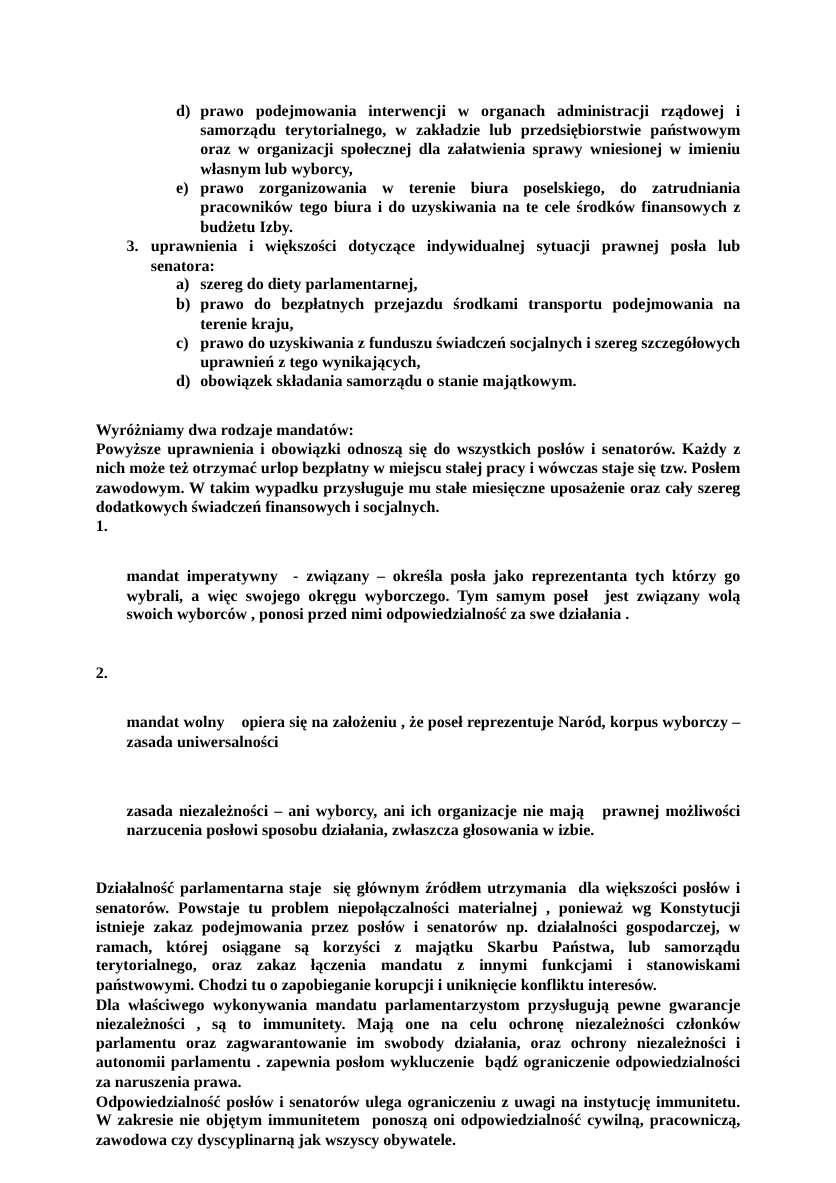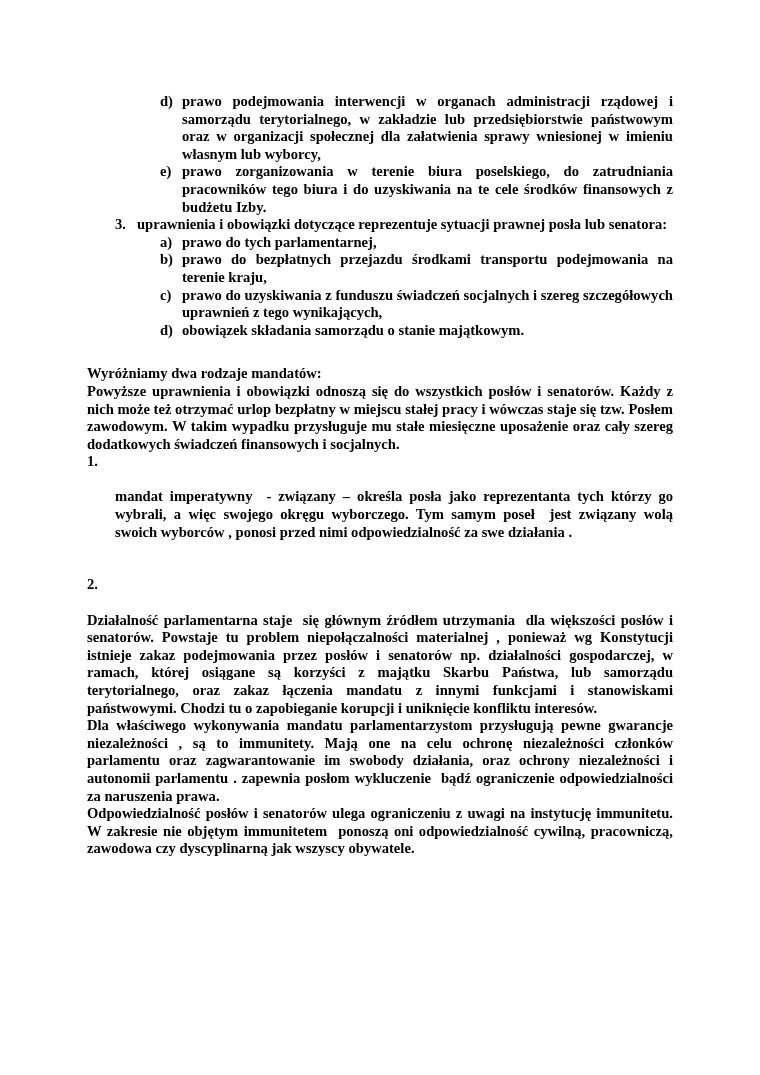--- a/index.html
+++ b/index.html
@@ -39,44 +39,44 @@
   .li .tx {
     flex: 1 1 auto;
     text-align: justify;
     white-space: pre-wrap;
     font-family: Liberation Serif, serif;
   }
   .ind-deep { margin-left: 73px; }   
   .ind-mid  { margin-left: 28px; }   
   .num-list .mk { flex: 0 0 28px; }  
   .heading-gap { margin-top: 26px; }
-  .sub-line { text-align: justify; white-space: pre-wrap; }
+  .sub-line { text-align: justify; white-space: pre-wrap; margin-top: 10px; }
 </style>
 </head>
 <body>
 
 <div class="doc">
 
   <div class="li ind-deep">
     <span class="mk">d)</span>
     <div class="tx">prawo podejmowania interwencji w organach administracji rządowej i samorządu terytorialnego, w zakładzie lub przedsiębiorstwie państwowym oraz w organizacji społecznej dla załatwienia sprawy wniesionej w imieniu własnym lub wyborcy,</div>
   </div>
   <div class="li ind-deep">
     <span class="mk">e)</span>
     <div class="tx">prawo zorganizowania w terenie biura poselskiego, do zatrudniania pracowników tego biura i do uzyskiwania na te cele środków finansowych z budżetu Izby.</div>
   </div>
 
   <div class="li ind-mid">
     <span class="mk">3.</span>
-    <div class="tx">uprawnienia i obowiązki dotyczące reprezentuje sytuacji prawnej posła lub senatora:</div>
+    <div class="tx">uprawnienia i większości dotyczące indywidualnej sytuacji prawnej posła lub senatora:</div>
   </div>
 
   <div class="li ind-deep">
     <span class="mk">a)</span>
-    <div class="tx">prawo do tych parlamentarnej,</div>
+    <div class="tx">szereg do diety parlamentarnej,</div>
   </div>
   <div class="li ind-deep">
     <span class="mk">b)</span>
     <div class="tx">prawo do bezpłatnych przejazdu środkami transportu podejmowania na terenie kraju,</div>
   </div>
   <div class="li ind-deep">
     <span class="mk">c)</span>
     <div class="tx">prawo do uzyskiwania z funduszu świadczeń socjalnych i szereg szczegółowych uprawnień z tego wynikających,</div>
   </div>
   <div class="li ind-deep">
@@ -90,20 +90,22 @@
 
   <div class="li num-list">
     <span class="mk">1.</span>
     <div class="tx">
       <div class="sub-line">mandat imperatywny  - związany – określa posła jako reprezentanta tych którzy go wybrali, a więc swojego okręgu wyborczego. Tym samym poseł  jest związany wolą swoich wyborców , ponosi przed nimi odpowiedzialność za swe działania .</div>
     </div>
   </div>
   <div class="li num-list">
     <span class="mk">2.</span>
     <div class="tx">
+      <div class="sub-line">mandat wolny    opiera się na założeniu , że poseł reprezentuje Naród, korpus wyborczy – zasada uniwersalności</div>
+      <div class="sub-line">zasada niezależności – ani wyborcy, ani ich organizacje nie mają   prawnej możliwości narzucenia posłowi sposobu działania, zwłaszcza głosowania w izbie.</div>
     </div>
   </div>
 
   <p class="para">Działalność parlamentarna staje  się głównym źródłem utrzymania  dla większości posłów i senatorów. Powstaje tu problem niepołączalności materialnej , ponieważ wg Konstytucji istnieje zakaz podejmowania przez posłów i senatorów np. działalności gospodarczej, w ramach, której osiągane są korzyści z majątku Skarbu Państwa, lub samorządu terytorialnego, oraz zakaz łączenia mandatu z innymi funkcjami i stanowiskami państwowymi. Chodzi tu o zapobieganie korupcji i uniknięcie konfliktu interesów.</p>
   <p class="para">Dla właściwego wykonywania mandatu parlamentarzystom przysługują pewne gwarancje niezależności , są to immunitety. Mają one na celu ochronę niezależności członków parlamentu oraz zagwarantowanie im swobody działania, oraz ochrony niezależności i autonomii parlamentu . zapewnia posłom wykluczenie  bądź ograniczenie odpowiedzialności za naruszenia prawa.</p>
   <p class="para">Odpowiedzialność posłów i senatorów ulega ograniczeniu z uwagi na instytucję immunitetu. W zakresie nie objętym immunitetem  ponoszą oni odpowiedzialność cywilną, pracowniczą, zawodowa czy dyscyplinarną jak wszyscy obywatele.</p>
 
 </div>
 
 </body></html>

